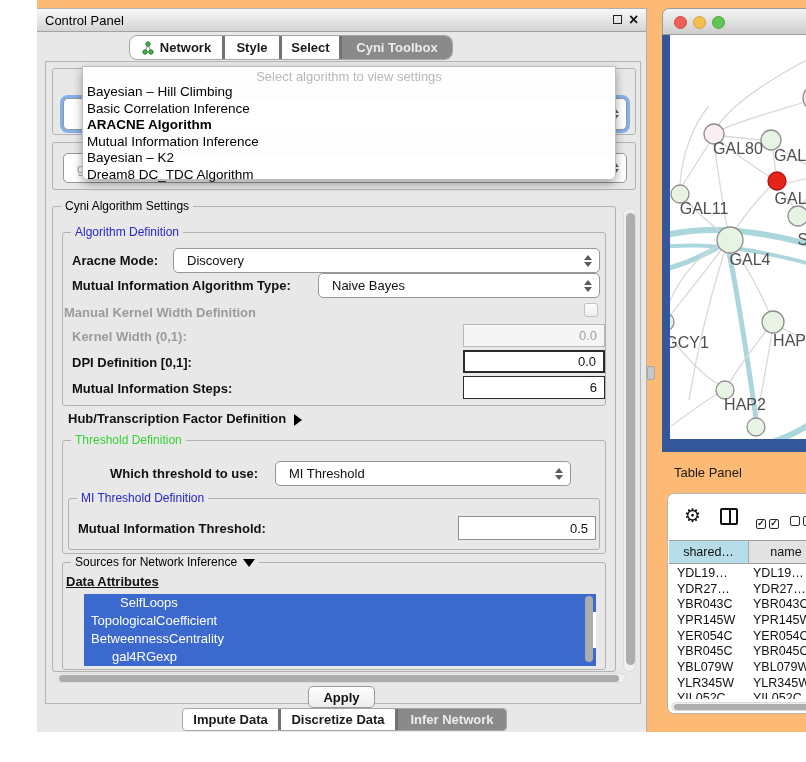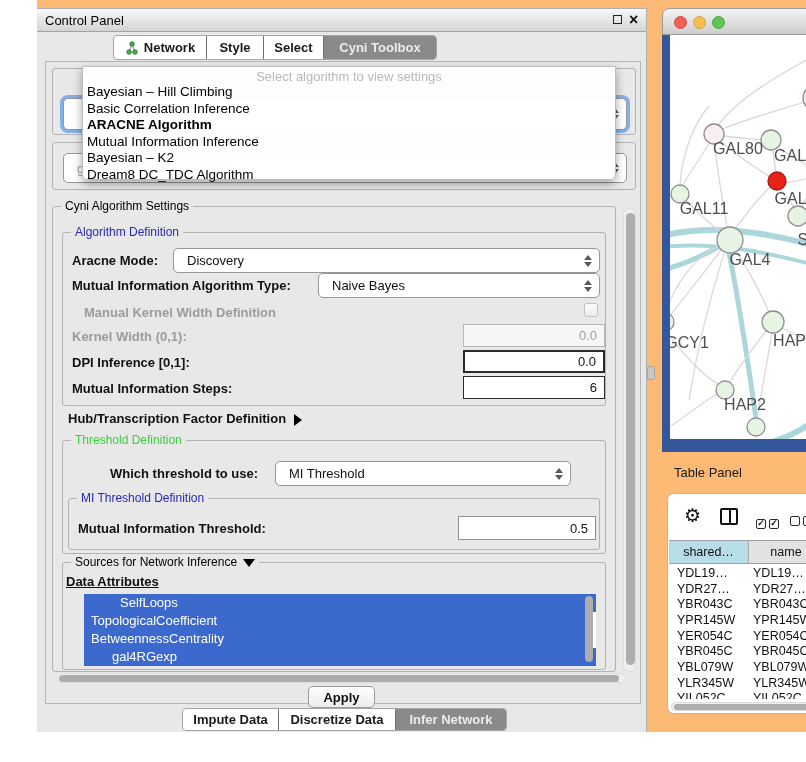--- a/index.html
+++ b/index.html
@@ -7,21 +7,21 @@
         font-family:"Liberation Sans",sans-serif;color:#111;margin-left:37px;}
   .abs{position:absolute;}
   
   .cp-win{left:0;top:8px;width:610px;height:725px;background:#e8e8e8;border:1px solid #b0b0b0;border-left:none;box-sizing:border-box;}
   .cp-title{left:0;top:0;width:100%;height:22px;background:linear-gradient(#f8f8f8,#d4d4d4);border-bottom:1px solid #a3a3a3;}
   .cp-title-text{left:8px;top:4px;font-size:13px;color:#000;}
   .float-btn{left:576px;top:6px;width:9px;height:9px;border:1.5px solid #222;box-sizing:border-box;}
   .close-btn{left:592px;top:1px;font-size:16px;font-weight:900;color:#111;line-height:20px;}
   
   .tabgroup{display:flex;background:#fff;border:1px solid #a6a6a6;border-radius:4px;overflow:hidden;box-sizing:border-box;}
-  .tab{display:flex;align-items:center;justify-content:center;gap:5px;font-size:13px;font-weight:bold;color:#1a1a1a;border-left:1px solid #737373;box-sizing:border-box;}
+  .tab{display:flex;align-items:center;justify-content:center;gap:5px;font-size:13px;font-weight:bold;color:#1a1a1a;border-left:3px solid #737373;box-sizing:border-box;}
   .tab:first-child{border-left:none;}
   .tab.sel{background:#8a8a8a;color:#ececec;}
   
   .gb{border:1px solid #b2b2b2;border-radius:3px;box-sizing:border-box;}
   .gb-label{position:absolute;font-size:12px;background:#e8e8e8;padding:0 4px;white-space:nowrap;}
   .blue{color:#2726c9;} .green{color:#35d435;}
   .lbl{font-size:13px;font-weight:bold;white-space:nowrap;}
   .dis{color:#9b9b9b;}
   
   .combo{background:#fff;border:1px solid #979797;border-radius:5px;box-sizing:border-box;display:flex;align-items:center;font-size:13px;padding-left:13px;}
@@ -65,21 +65,21 @@
 <div id="root">
 
   <div class="abs cp-win">
 
     <div class="abs cp-title">
       <span class="abs cp-title-text">Control Panel</span>
       <span class="abs float-btn"></span>
       <span class="abs close-btn">×</span>
     </div>
 
-    <div class="abs tabgroup" style="left:76px;top:26px;height:25px;">
+    <div class="abs tabgroup" style="left:92px;top:26px;height:25px;border-radius:8px;">
       <div class="tab" style="width:92px;">
         <svg width="14" height="14" viewBox="0 0 14 14">
           <line x1="4" y1="11" x2="7" y2="3" stroke="#9a9a9a" stroke-width="1.2"></line>
           <line x1="10" y1="11" x2="7" y2="3" stroke="#9a9a9a" stroke-width="1.2"></line>
           <line x1="4" y1="11" x2="10" y2="11" stroke="#9a9a9a" stroke-width="1.2"></line>
           <circle cx="7" cy="3" r="2.2" fill="#46b44a" stroke="#2c7d30"></circle>
           <circle cx="4" cy="11" r="2.2" fill="#46b44a" stroke="#2c7d30"></circle>
           <circle cx="10" cy="11" r="2.2" fill="#46b44a" stroke="#2c7d30"></circle>
         </svg>
         <span>Network</span>
@@ -132,27 +132,27 @@
           </div>
       </div>
       <span class="abs lbl" style="left:26px;top:216px;">Mutual Information Algorithm Type:</span>
       <div class="abs combo" style="left:272px;top:211px;width:282px;height:25px;">
         <span>Naive Bayes</span>
         <div class="stepper">
             <div class="tri-up"></div>
             <div class="tri-dn"></div>
           </div>
       </div>
-      <span class="abs lbl dis" style="left:38px;top:243px;">Manual Kernel Width Definition</span>
+      <span class="abs lbl dis" style="left:18px;top:243px;">Manual Kernel Width Definition</span>
       <div class="abs" style="left:538px;top:241px;width:14px;height:14px;background:linear-gradient(#fdfdfd,#ededed);border:1px solid #c2c2c2;border-radius:3px;box-sizing:border-box;"></div>
       <span class="abs lbl dis" style="left:26px;top:267px;">Kernel Width (0,1):</span>
       <div class="abs field" style="left:417px;top:262px;width:142px;height:23px;background:#f5f5f5;border:1px solid #b8b8b8;color:#a0a0a0;">
         <span>0.0</span>
       </div>
-      <span class="abs lbl" style="left:26px;top:293px;">DPI Inference [0,1]:</span>
+      <span class="abs lbl" style="left:26px;top:293px;">DPI Definition [0,1]:</span>
       <div class="abs field" style="left:417px;top:288px;width:142px;height:23px;border:2px solid #2b2b2b;">
         <span>0.0</span>
       </div>
       <span class="abs lbl" style="left:26px;top:319px;">Mutual Information Steps:</span>
       <div class="abs field" style="left:417px;top:314px;width:142px;height:23px;border:1.5px solid #2b2b2b;">
         <span>6</span>
       </div>
 
       <span class="abs lbl" style="left:22px;top:349px;">
         <span>Hub/Transcription Factor Definition</span><span class="arr-right"></span>

